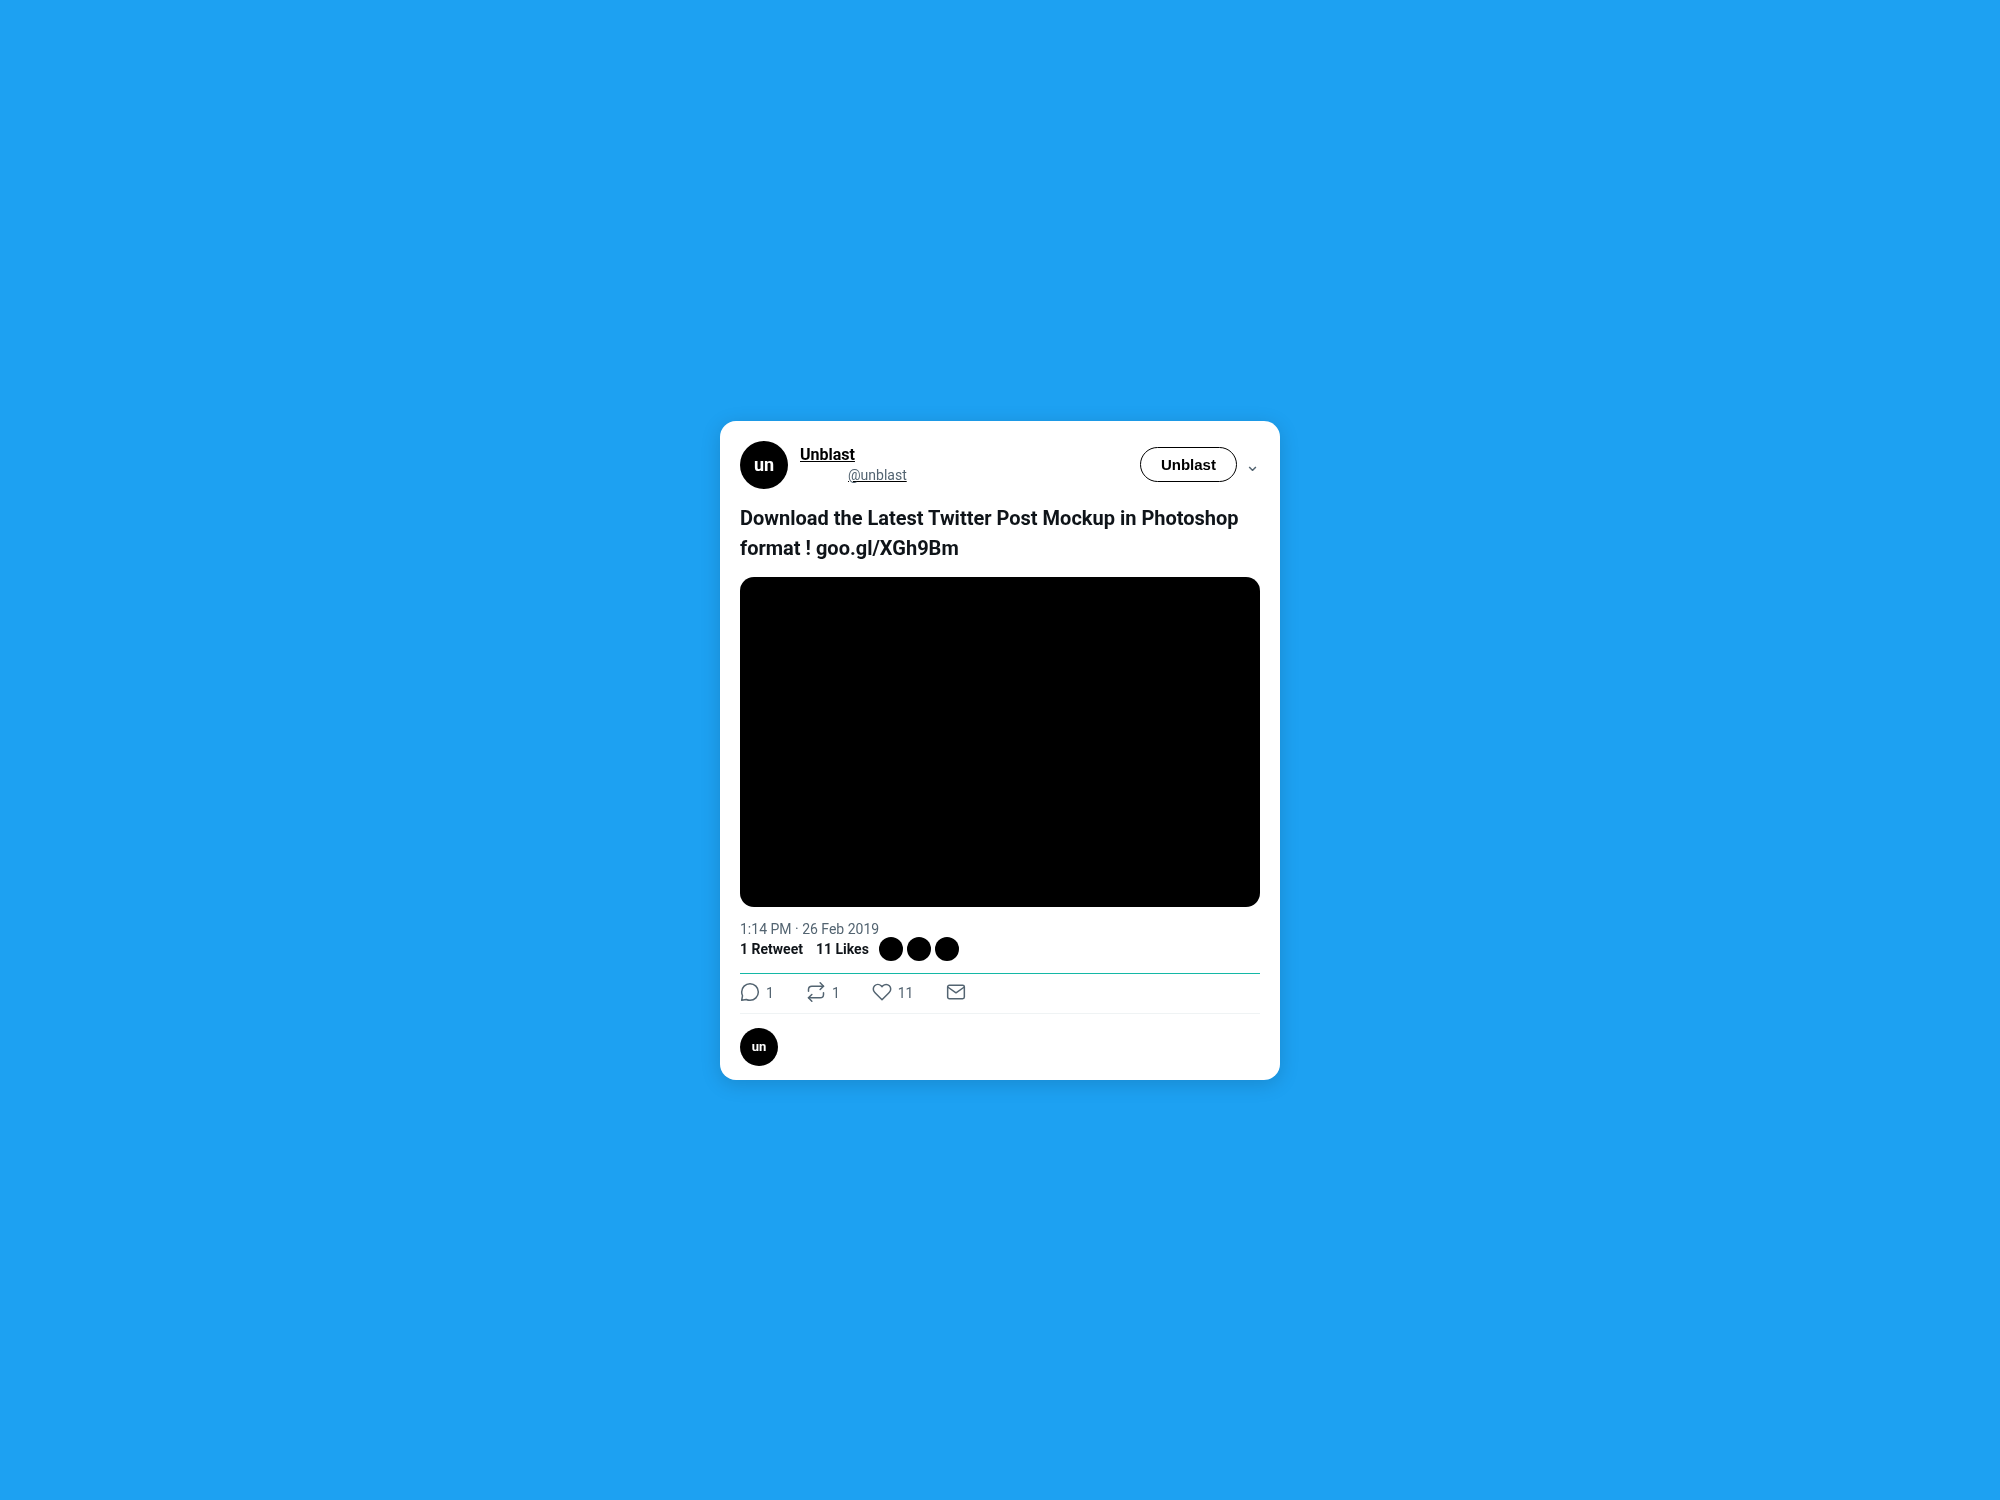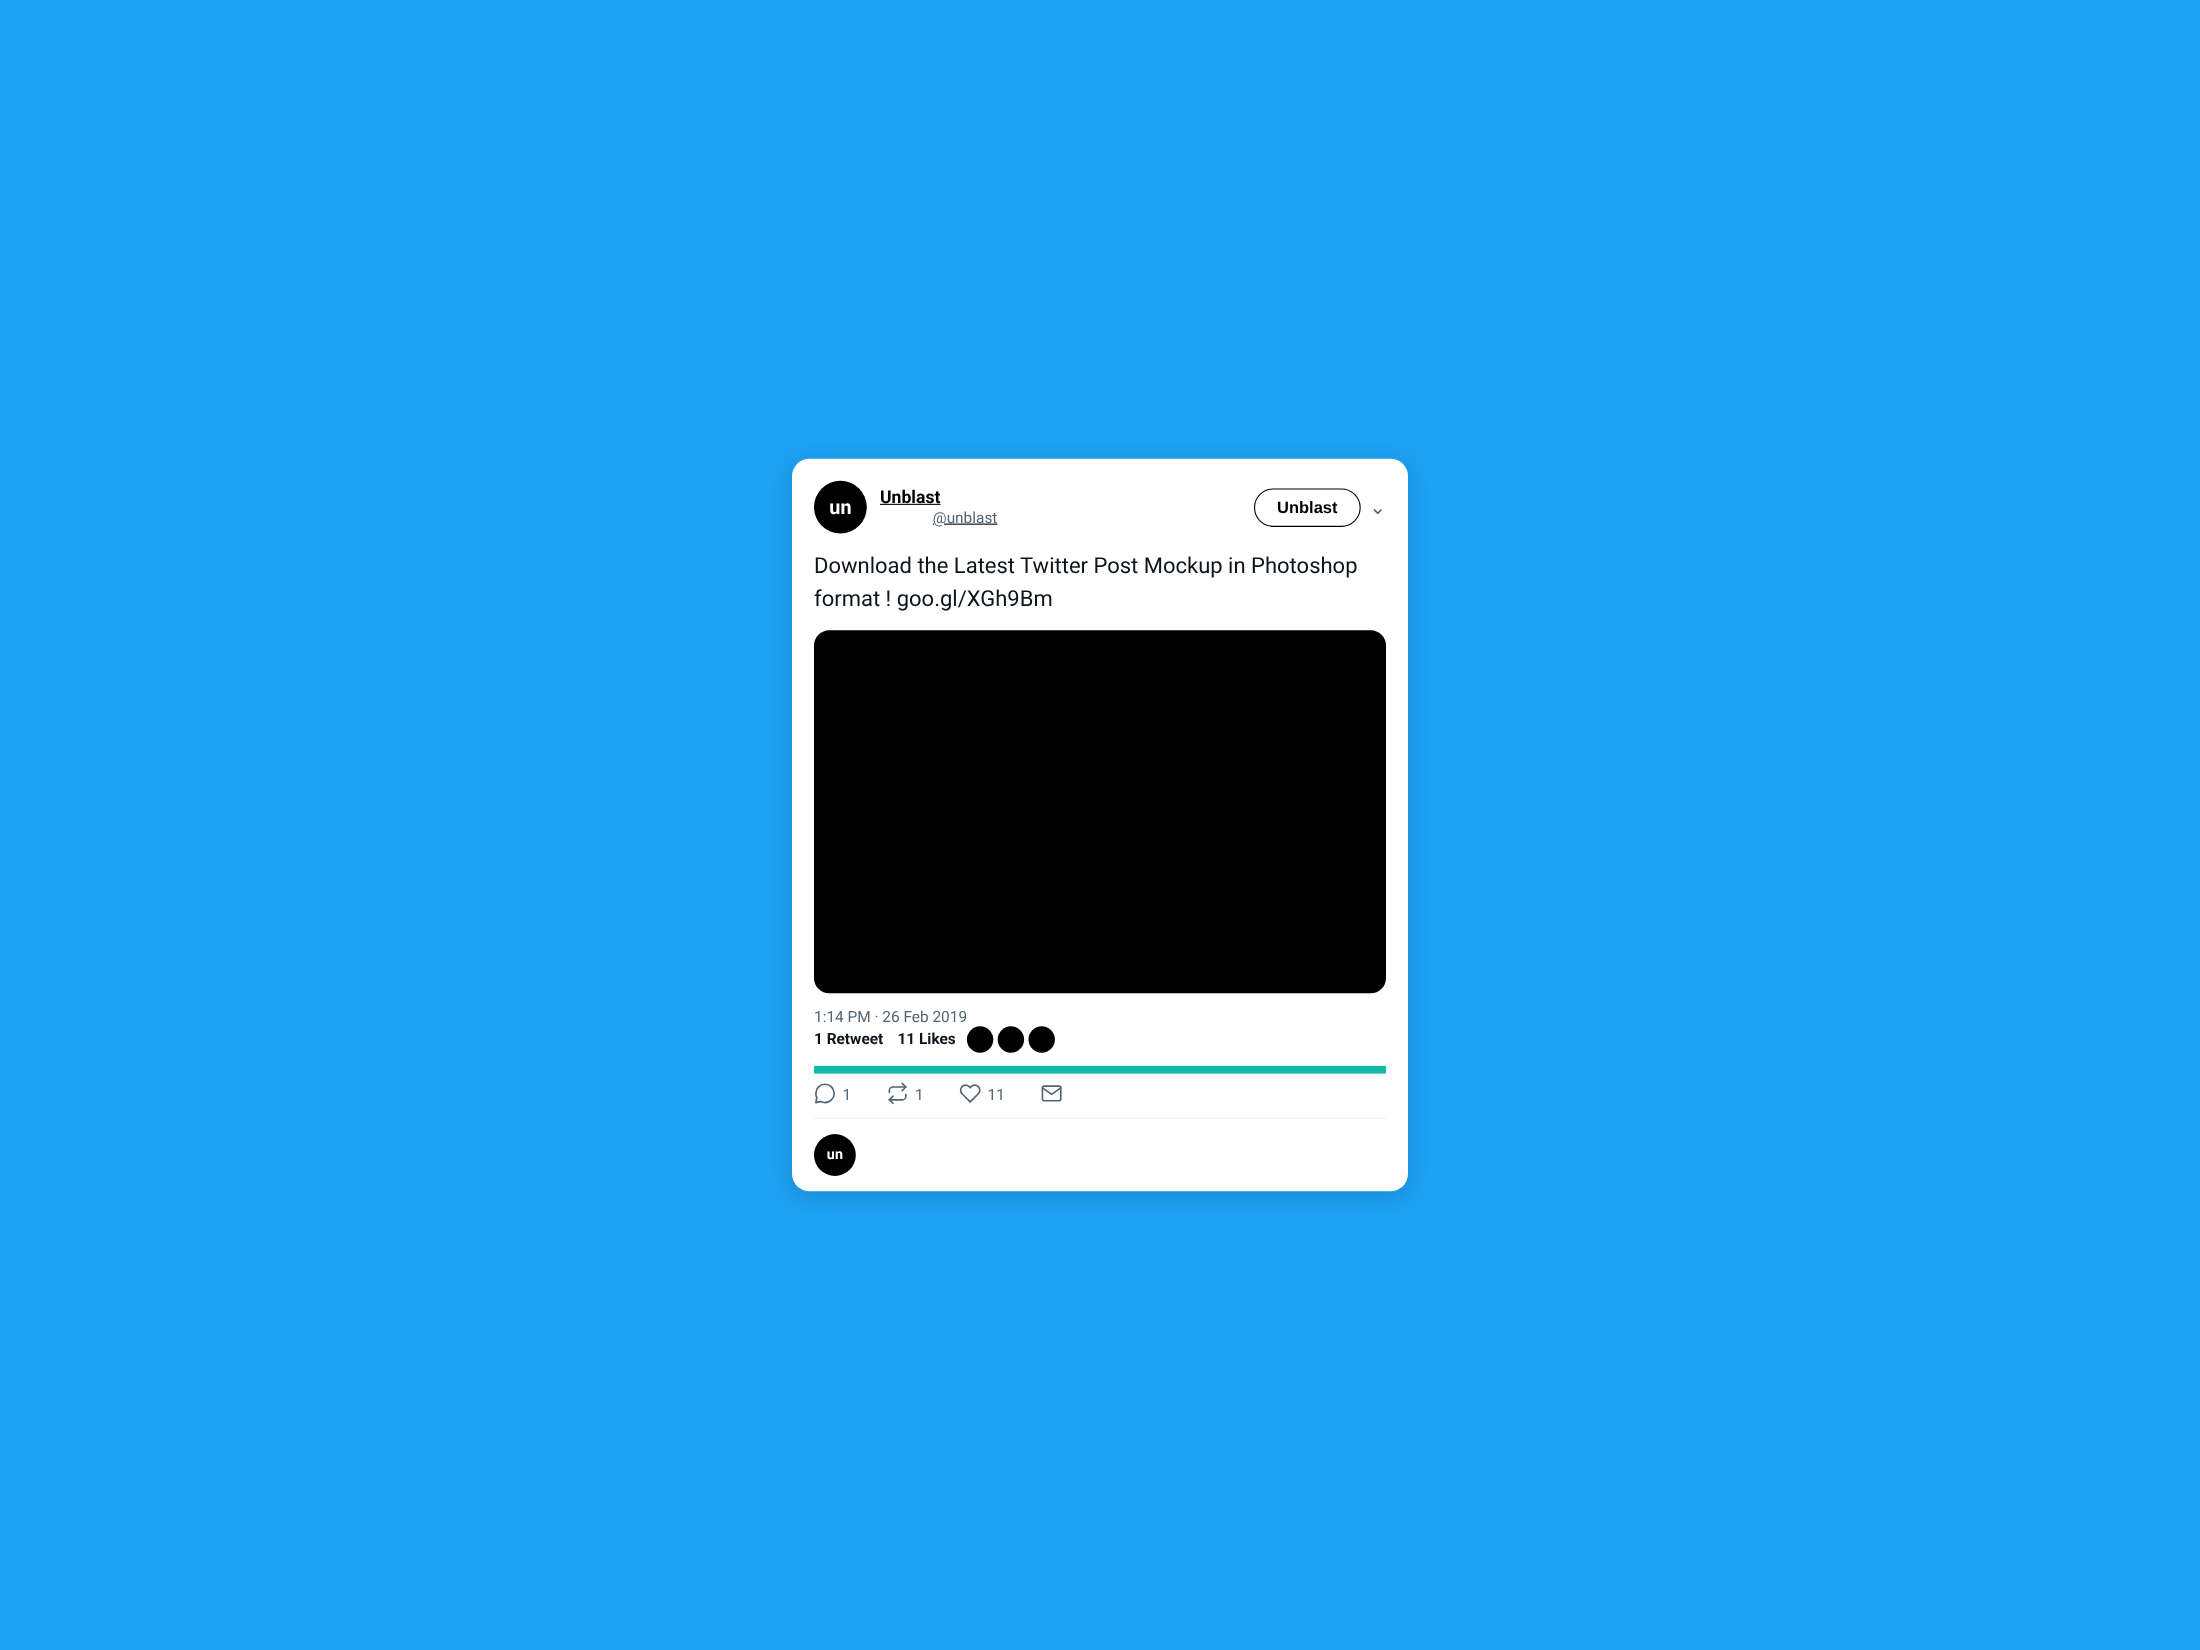--- a/index.html
+++ b/index.html
@@ -98,42 +98,42 @@
       color: #536471;
       font-size: 18px;
       cursor: pointer;
     }
 
     .tweet-text {
       font-size: 20px;
       color: #0f1419;
       line-height: 1.5;
       margin-bottom: 14px;
-      font-weight: 400;
+      font-weight: 700;
     }
 
     .tweet-image {
       width: 100%;
       height: 330px;
       background-color: #000000;
       border-radius: 14px;
       margin-bottom: 14px;
     }
 
     .tweet-timestamp {
       font-size: 14px;
       color: #536471;
     }
 
     .tweet-stats {
       display: flex;
       align-items: center;
       gap: 6px;
       padding-bottom: 12px;
-      border-bottom: 7px solid #14b8a6;
+      border-bottom: 1px solid #14b8a6;
     }
 
     .stat-item {
       font-size: 14px;
       color: #536471;
     }
 
     .stat-item span {
       font-weight: 700;
       color: #0f1419;

